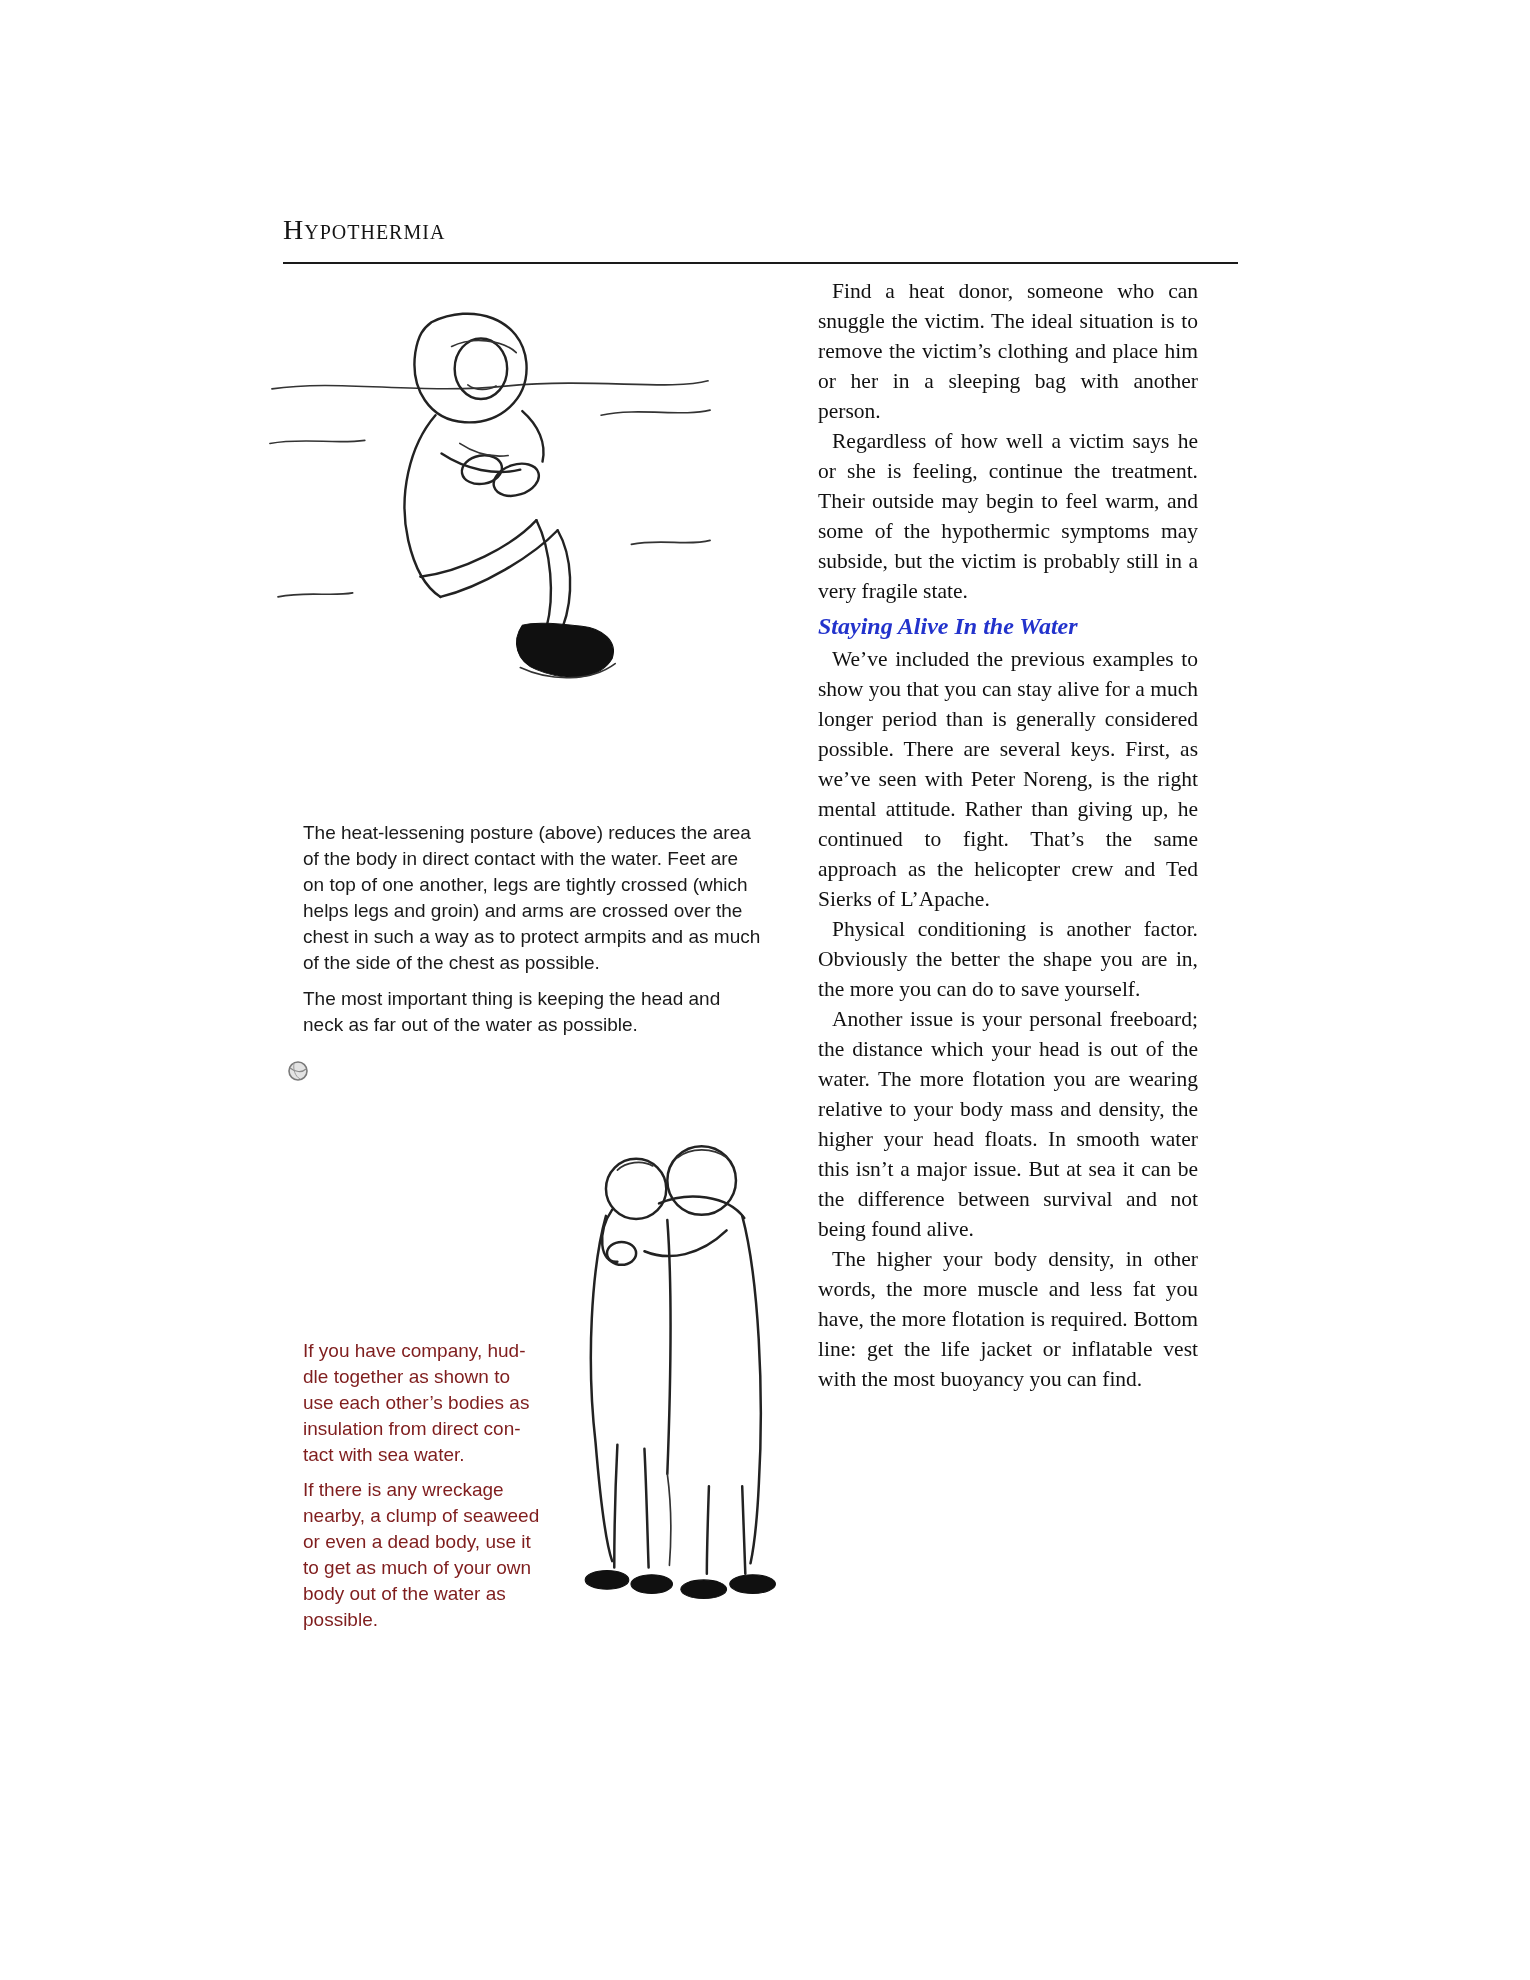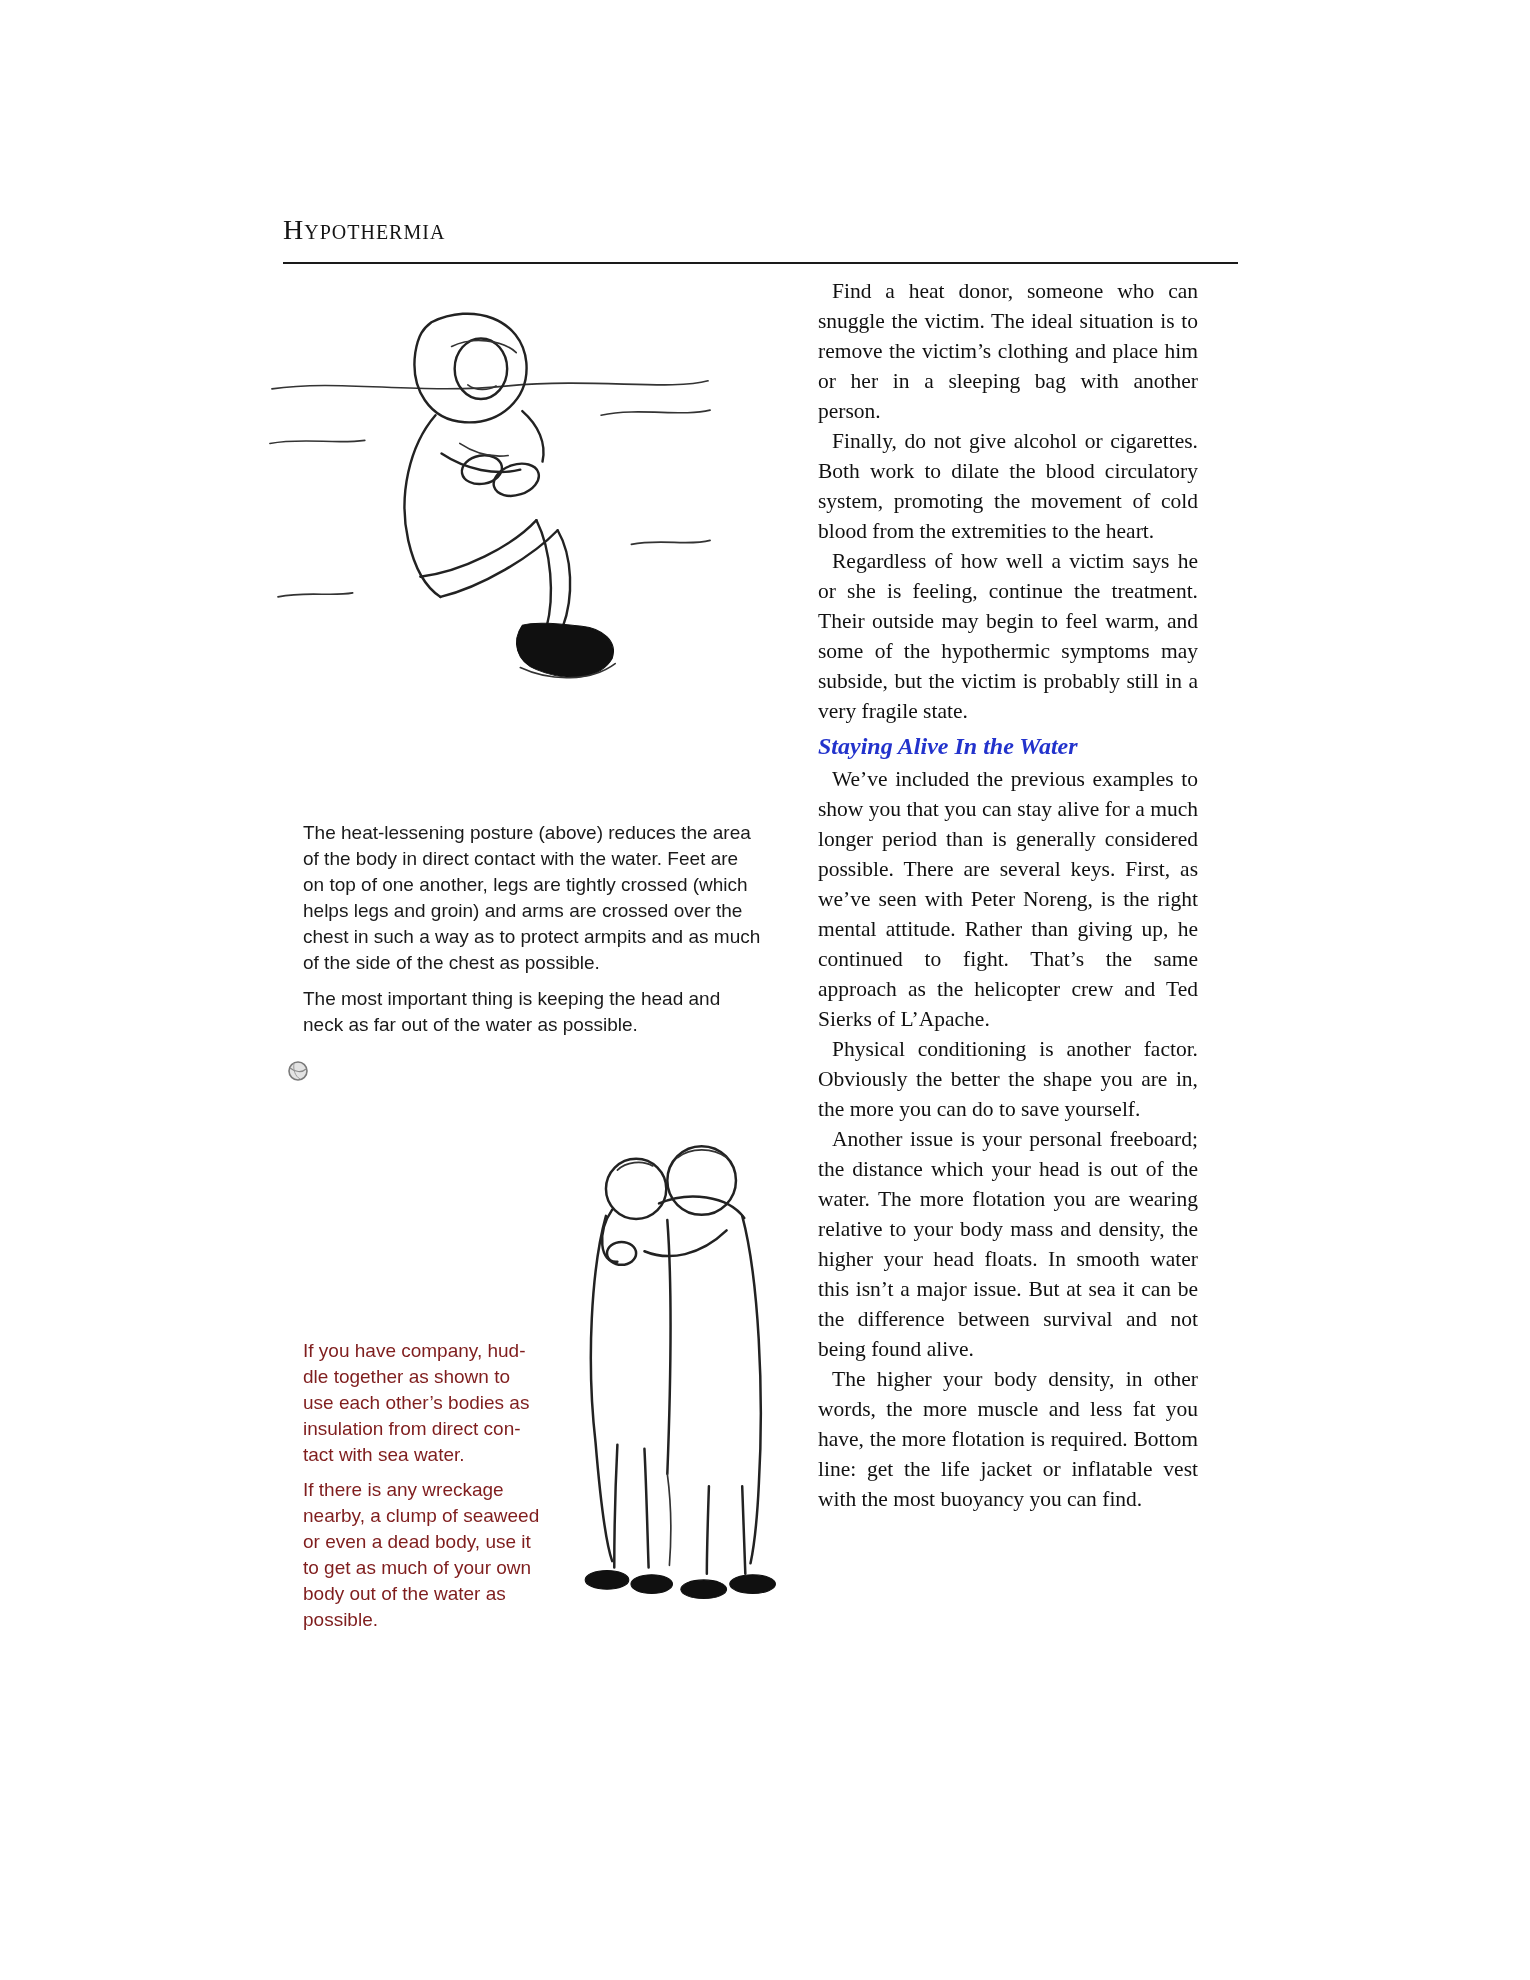--- a/index.html
+++ b/index.html
@@ -179,21 +179,20 @@
     <p class="cap">If there is any wreckage
 nearby, a clump of seaweed
 or even a dead body, use it
 to get as much of your own
 body out of the water as
 possible.</p>
   </div>
 
   <div class="right-col">
     <p>Find a heat donor, someone who can snuggle the victim. The ideal situation is to remove the victim’s clothing and place him or her in a sleeping bag with another person.</p>
-    <p>Finally, do not give alcohol or cigarettes. Both work to dilate the blood circulatory system, promoting the movement of cold blood from the extremities to the heart.</p>
     <p>Regardless of how well a victim says he or she is feeling, continue the treatment. Their outside may begin to feel warm, and some of the hypothermic symptoms may subside, but the victim is probably still in a very fragile state.</p>
     <h2 class="section-heading">Staying Alive In the Water</h2>
     <p>We’ve included the previous examples to show you that you can stay alive for a much longer period than is generally considered possible. There are several keys. First, as we’ve seen with Peter Noreng, is the right mental attitude. Rather than giving up, he continued to fight. That’s the same approach as the helicopter crew and Ted Sierks of L’Apache.</p>
     <p>Physical conditioning is another factor. Obviously the better the shape you are in, the more you can do to save yourself.</p>
     <p>Another issue is your personal freeboard; the distance which your head is out of the water. The more flotation you are wearing relative to your body mass and density, the higher your head floats. In smooth water this isn’t a major issue. But at sea it can be the difference between survival and not being found alive.</p>
     <p>The higher your body density, in other words, the more muscle and less fat you have, the more flotation is required. Bottom line: get the life jacket or inflatable vest with the most buoyancy you can find.</p>
   </div>
 
   <div class="page-number">608</div>
   <div class="footer-rule"></div>

